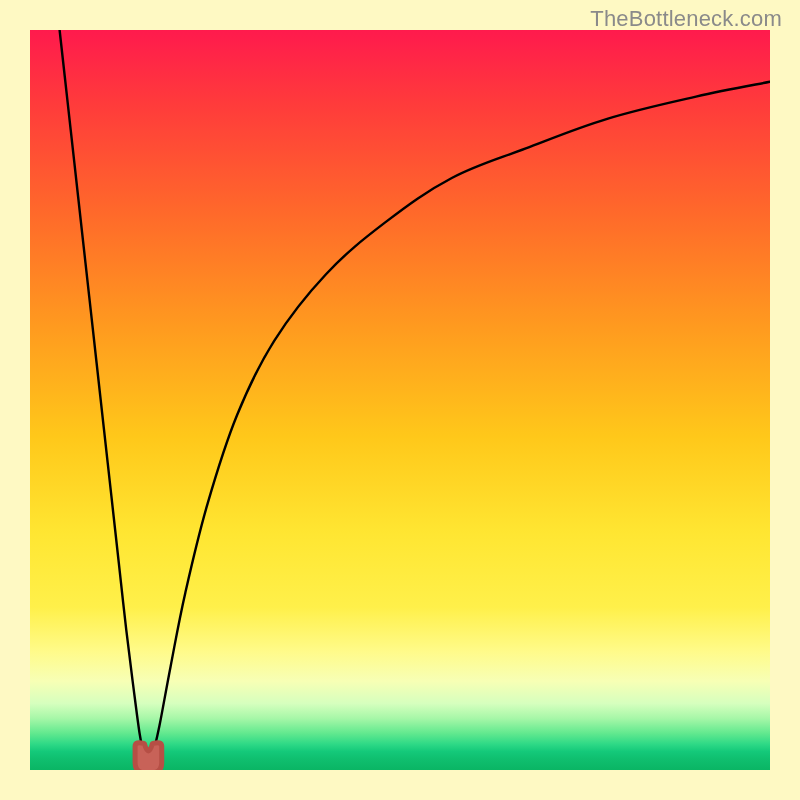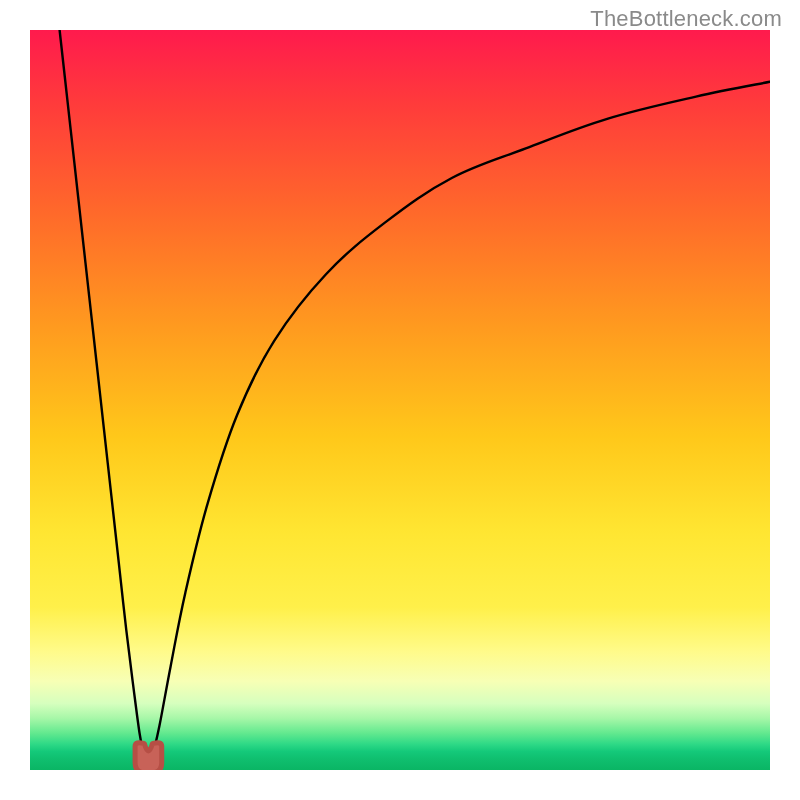--- a/index.html
+++ b/index.html
@@ -9,21 +9,21 @@
     height: 800px;
     overflow: hidden;
     background: #000;
     font-family: Arial, Helvetica, sans-serif;
   }
   .frame {
     position: absolute;
     top: 0; left: 0;
     width: 800px;
     height: 800px;
-    background: #ffffff;
+    background: #fef9c3;
   }
   .plot-area {
     position: absolute;
     top: 30px;
     left: 30px;
     width: 740px;
     height: 740px;
     overflow: hidden;
   }
   .gradient {

